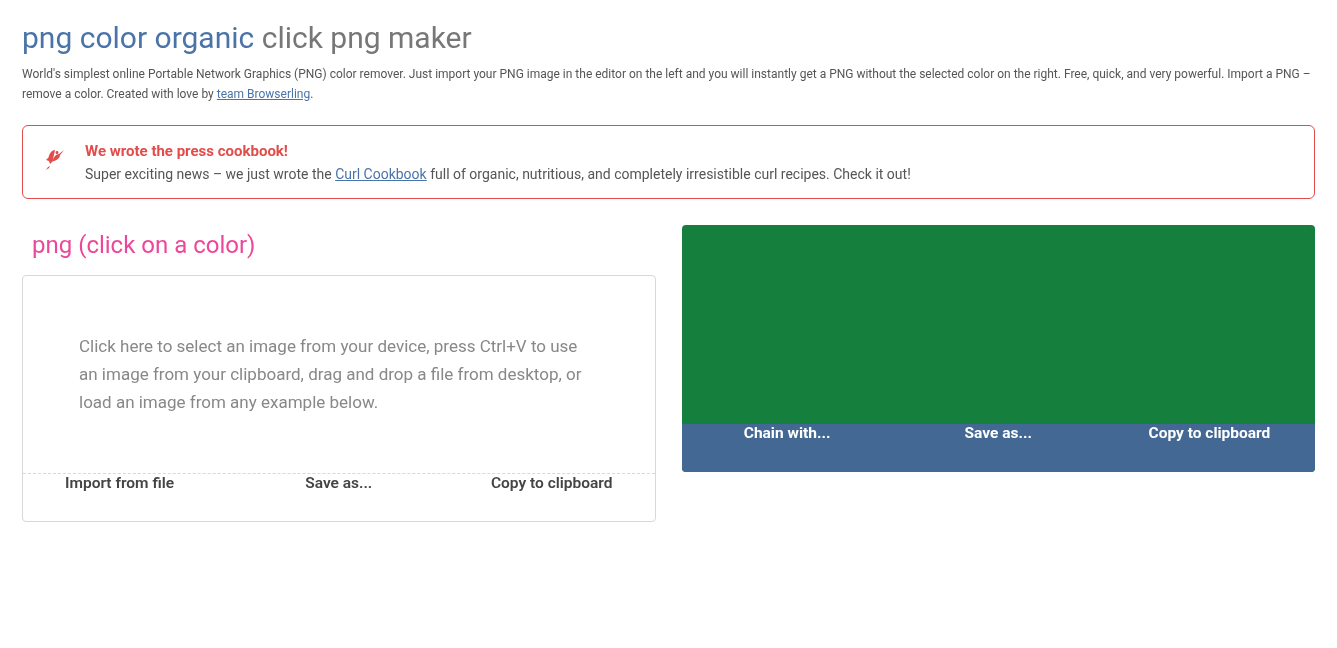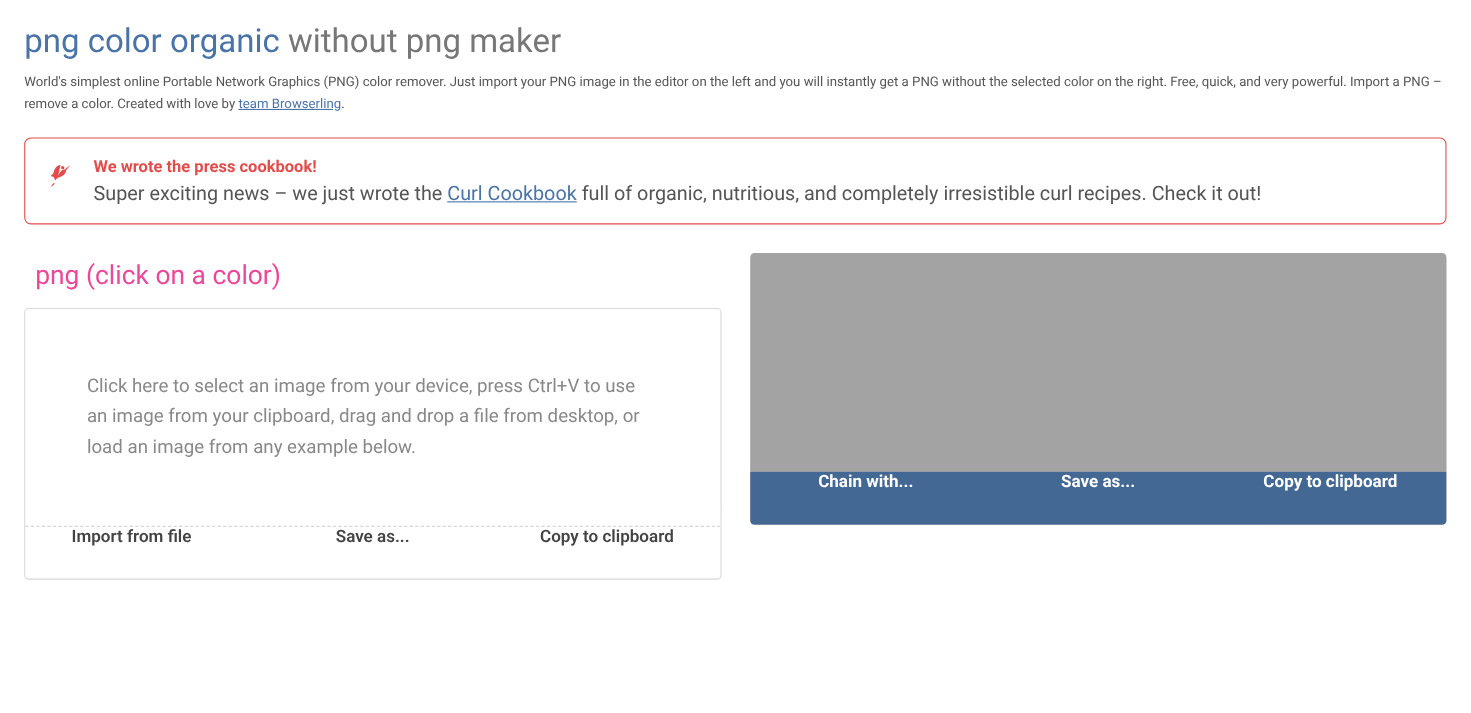--- a/index.html
+++ b/index.html
@@ -49,21 +49,21 @@
   .alert .icon-wrap svg { width: 24px; height: 24px; fill: #e24c4b; }
   .alert .alert-body { flex: 1 1 auto; }
   .alert-title {
     color: #e24c4b;
     font-weight: 700;
     font-size: 15px;
     margin-bottom: 6px;
   }
   .alert-text {
     color: #555;
-    font-size: 18px;
+    font-size: 14px;
   }
   .panels {
     display: flex;
     gap: 26px;
     align-items: flex-start;
   }
   .panel { flex: 1 1 0; }
   .panel-title {
     color: #ec4899;
     font-size: 24px;
@@ -75,21 +75,21 @@
     height: 247px;
     display: flex;
     flex-direction: column;
     overflow: hidden;
   }
   .box-left {
     border: 1px solid #d8d8d8;
     background: #fff;
   }
   .box-right {
-    background: #a3a3a3;
+    background: #15803d;
     border: none;
   }
   .dropzone {
     flex: 1 1 auto;
     display: flex;
     align-items: center;
     padding: 0 56px;
     color: #888;
     font-size: 17px;
     line-height: 1.65;
@@ -123,21 +123,21 @@
     white-space: nowrap;
   }
   .box-left .toolbar .btn:first-child { text-align: left; padding-left: 42px; }
   .box-left .toolbar .btn:last-child { text-align: right; padding-right: 42px; }
 </style>
 </head>
 <body>
 
 <h1 class="page-title">
   <span class="title-main">png color organic</span>
-  <span>without png maker</span>
+  <span>click png maker</span>
 </h1>
 
 <p class="intro">
   <span>World's simplest online Portable Network Graphics (PNG) color remover. Just import your PNG image in the editor on the left and you will instantly get a PNG without the selected color on the right. Free, quick, and very powerful. Import a PNG – remove a color. Created with love by </span>
   <a href="#" class="link">team Browserling</a><span>.</span>
 </p>
 
 <div class="alert">
   <div class="icon-wrap">
     <svg viewBox="0 0 24 24">

